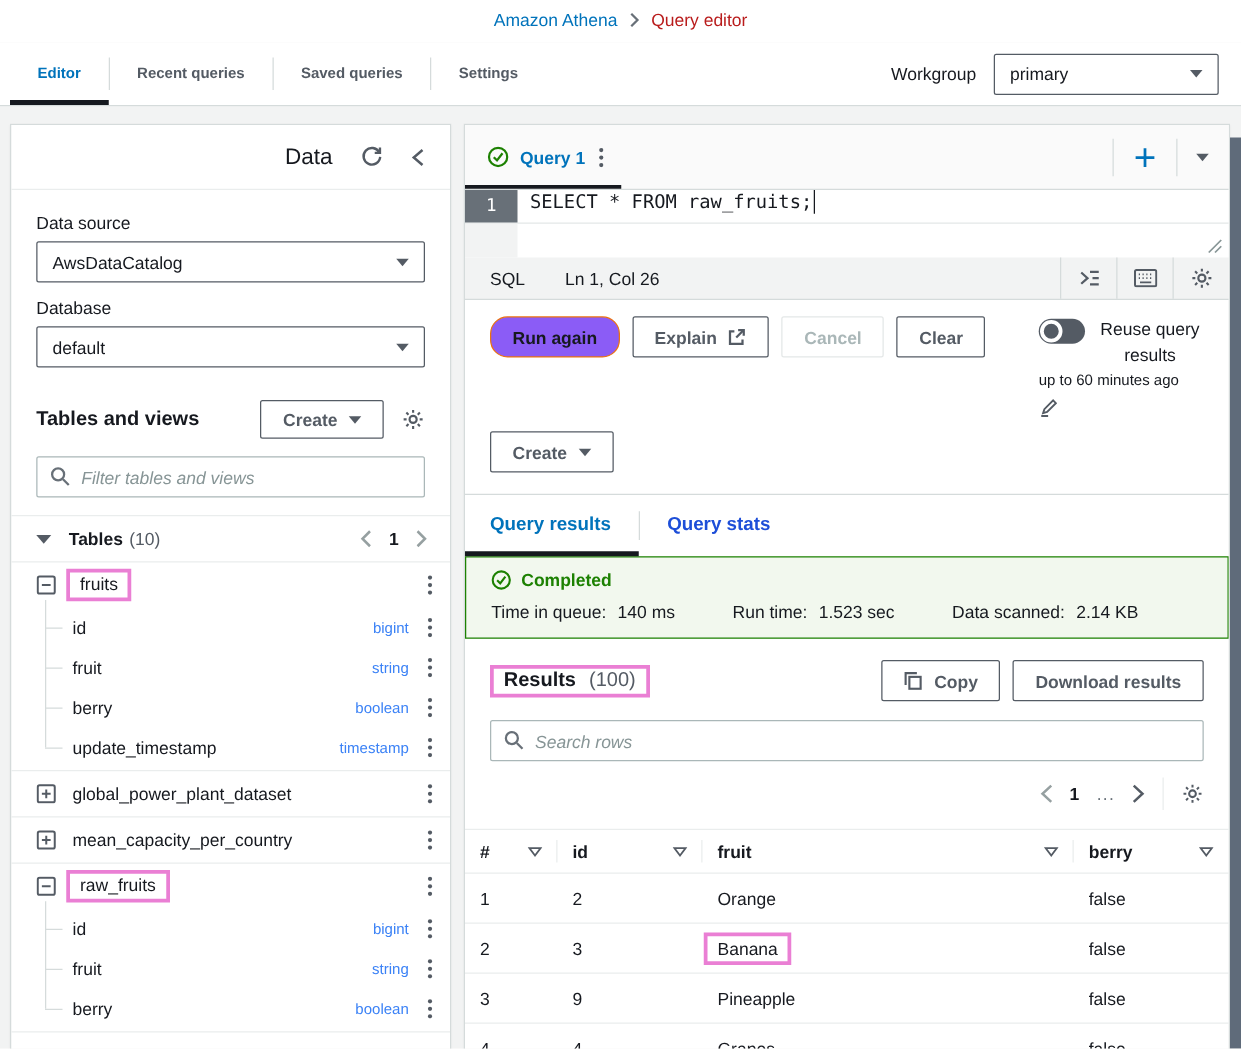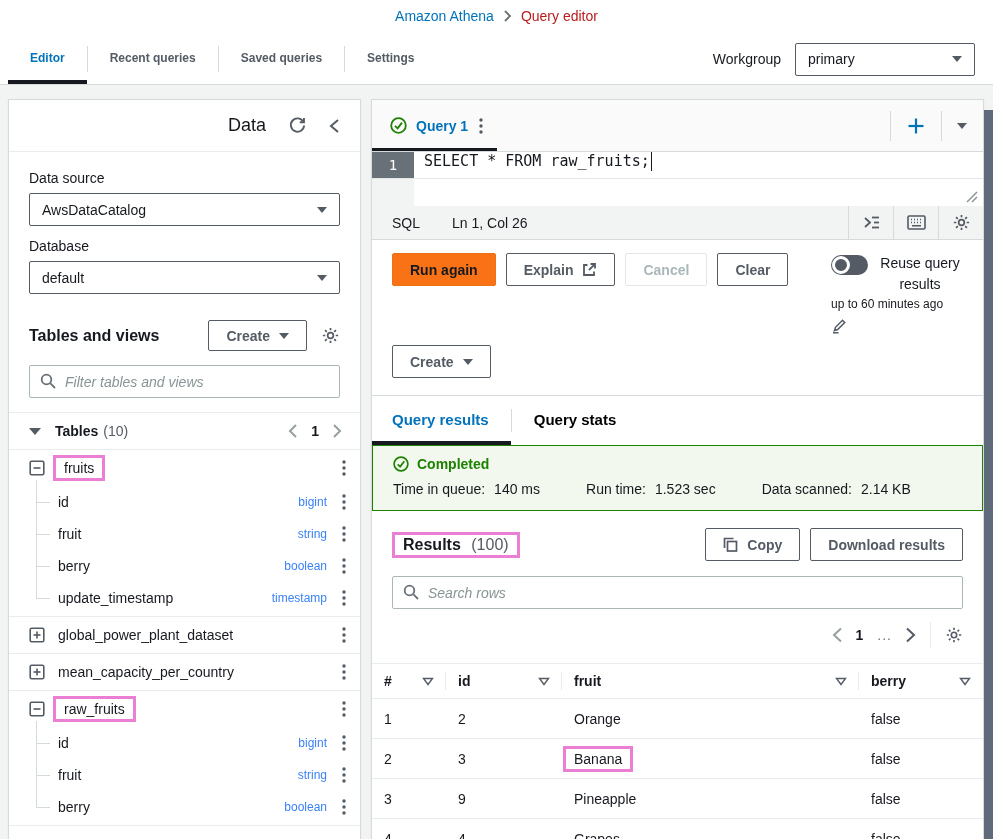--- a/index.html
+++ b/index.html
@@ -34,21 +34,21 @@
   .side-head { display:flex; align-items:center; padding:15px 20px; border-bottom:1px solid #eaeded; }
   .side-title { font-size:18px; font-weight:400; flex:1;text-align:right; }
   .icon-btn { color:#545b64; display:flex; align-items:center; cursor:pointer; background:none; border:none; padding:0; }
   .side-head .icon-btn { margin-left:22px; }
   .side-body { padding:14px 20px 2px; }
   .field-label { font-size:14px; margin:4px 0 7px; }
   .select.full { width:100%; margin-bottom:12px; }
   .tv-head { display:flex; align-items:center; gap:14px; padding:12px 20px 12px; }
   .tv-title { font-size:16px; font-weight:700; flex:1; }
   .btn { display:inline-flex; align-items:center; justify-content:center; gap:9px; border:1px solid #545b64; color:#545b64; font-weight:700; font-size:14px; background:#fff; border-radius:2px; padding:0 17px; height:31px; cursor:pointer; font-family:inherit; }
-  .btn.primary { background:#f97316; border-color:#ec7211; color:#16191f; }
+  .btn.primary { background:#8b5cf6; border-color:#ec7211; color:#16191f;border-radius:14px; }
   .btn.disabled { border-color:#e4e7e7; color:#aab7b8; cursor:default; }
   .filter-wrap { margin:2px 20px 14px; position:relative; }
   .text-input { width:100%; height:33px; border:1px solid #aab7b8; border-radius:2px; padding:0 10px 0 35px; font-size:14px; font-family:inherit; color:#16191f; background:#fff; }
   .text-input::placeholder { font-style:italic; color:#879596; }
   .input-search-icon { position:absolute; left:11px; top:8px; color:#687078; }
 
   .tables-group { display:flex; align-items:center; border-top:1px solid #eaeded; border-bottom:1px solid #eaeded; padding:10px 18px 10px 20px; }
   .tg-caret { width:0; height:0; border-left:6px solid transparent; border-right:6px solid transparent; border-top:7px solid #545b64; cursor:pointer; }
   .tg-label { font-size:14px; font-weight:700; margin-left:14px; }
   .tg-count { font-size:14px; color:#545b64; margin-left:5px; }
@@ -106,21 +106,21 @@
   .reuse-top { display:flex; gap:9px; align-items:flex-start; }
   .toggle { width:37px; height:20px; border-radius:10px; background:#545b64; position:relative; flex:none; margin-top:2px; cursor:pointer; }
   .toggle .knob { position:absolute; left:1px; top:1px; width:18px; height:18px; border-radius:50%; background:#545b64; border:3px solid #fff; }
   .reuse-label { font-size:14px; width:86px; text-align:center; line-height:1.5; }
   .reuse-sub { font-size:12px; margin-top:2px; }
   .reuse-edit { margin-top:7px; }
   .arow2 { margin-top:11px; }
 
   
   .rtabs { display:flex; align-items:stretch; flex:none; }
-  .rtab { position:relative; padding:15px 22px 17px; font-size:15px; font-weight:700; color:#000000; cursor:pointer; }
+  .rtab { position:relative; padding:15px 22px 17px; font-size:15px; font-weight:700; color:#1d4ed8; cursor:pointer; }
   .rtab:first-child { padding-left:20px; }
   .rtab.active { color:#0073bb; }
   .rtab.active::after { content:''; position:absolute; left:0; right:0; bottom:0; height:4px; background:#16191f; }
   .rtab-sep { width:1px; margin:13px 0; background:#d5dbdb; }
 
   .banner { border:1px solid #1d8102; background:#f2f8ee; padding:10px 20px 13px; flex:none; }
   .banner-status { display:flex; align-items:center; gap:8px; color:#1d8102; font-weight:700; font-size:14px; }
   .banner-metrics { display:flex; gap:46px; margin-top:9px; font-size:14px; }
   .metric-label { margin-right:9px; }
 

